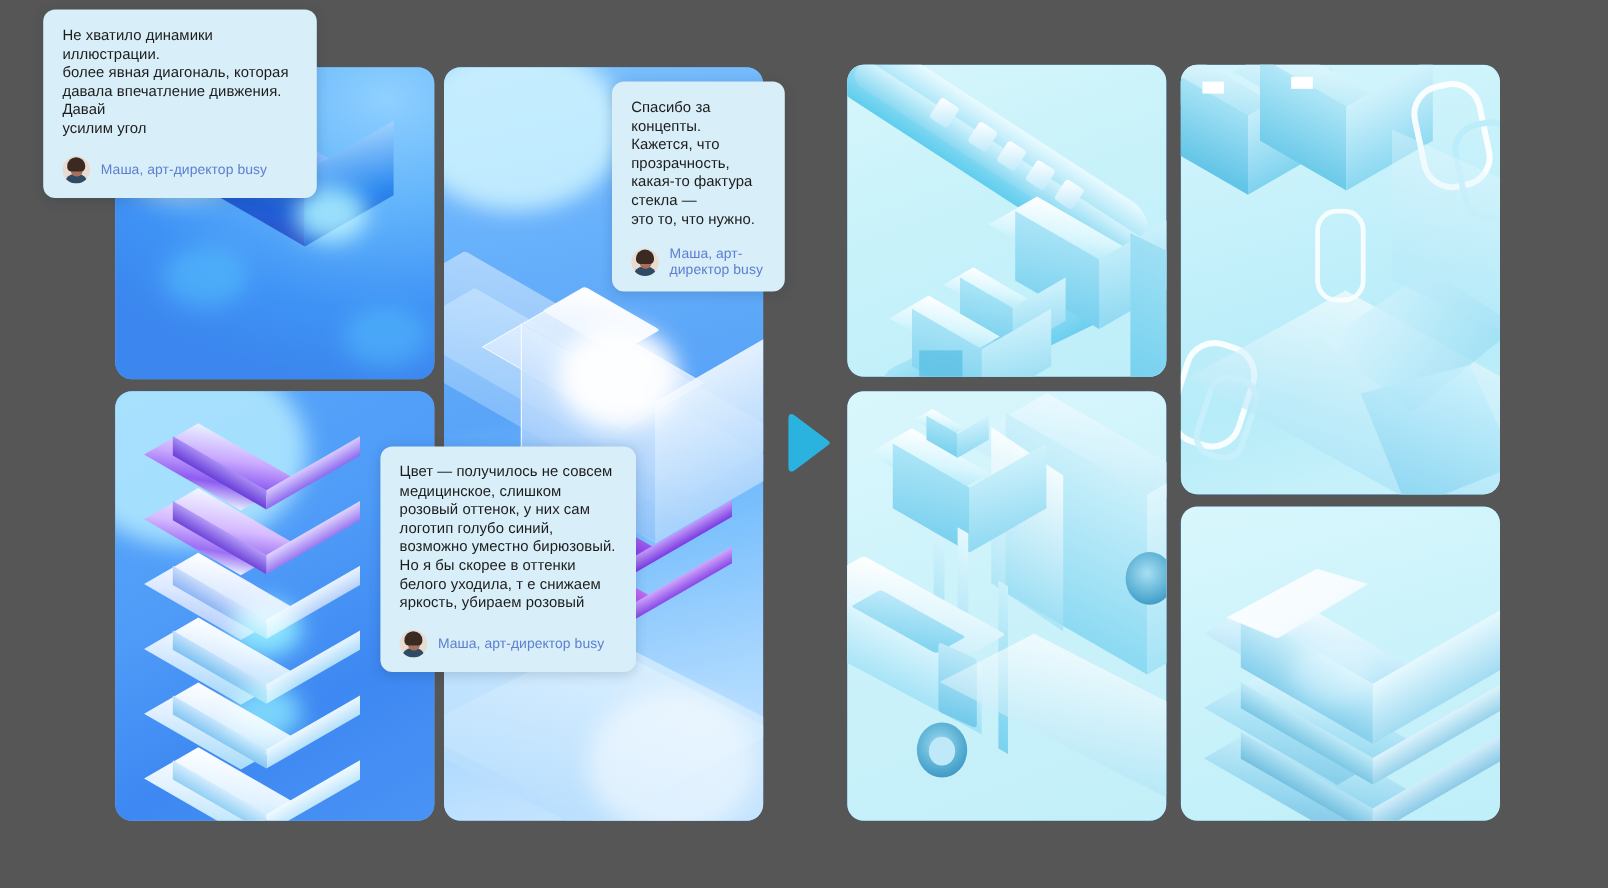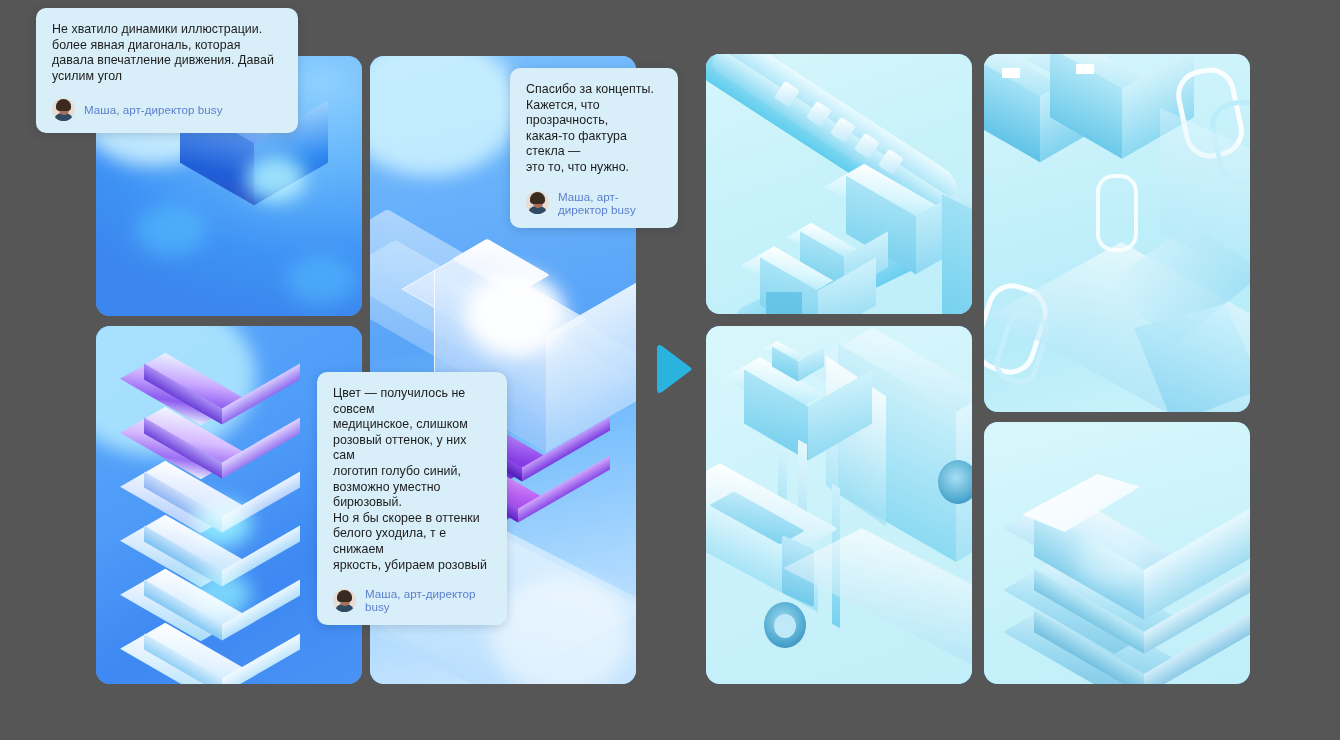--- a/index.html
+++ b/index.html
@@ -167,23 +167,23 @@
 
   .logo-badge {
     width: 24px; height: 24px;
     border-radius: 50%;
     background: #cdeffb;
     display: flex; align-items: center; justify-content: center;
     flex: 0 0 auto;
   }
 
   
-  #b1 { left: 36px;  top: 8px;   width: 262px; }
-  #b2 { left: 510px; top: 68px;  width: 168px; }
-  #b3 { left: 317px; top: 372px; width: 190px; }
+  #b1 { left: 36px;  top: 8px;   width: 228px; }
+  #b2 { left: 510px; top: 68px;  width: 144px; }
+  #b3 { left: 317px; top: 372px; width: 213px; }
   #b4 { left: 920px; top: 138px; width: 180px; }
 </style>
 </head>
 <body>
 
 <div id="board">
 
   <div class="panel" id="p1">
     <div class="art">
       <div class="glow" style="left:-20px;top:-10px;width:150px;height:120px;background:#bfe0ff;"></div>

